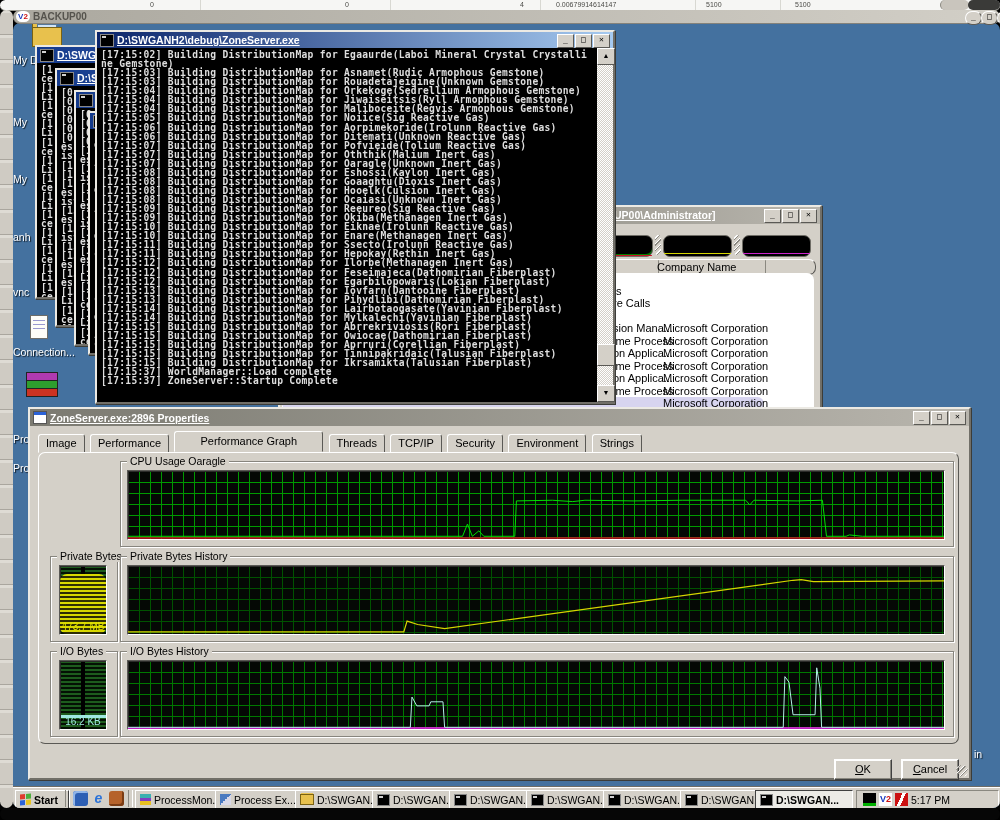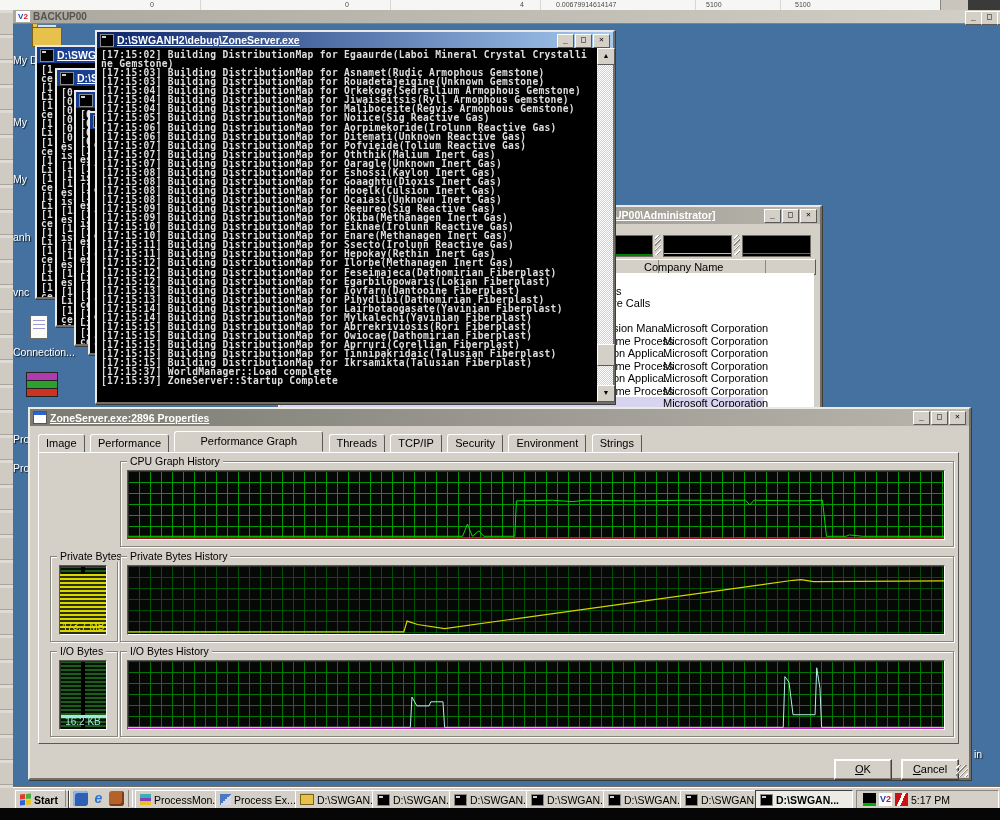--- a/index.html
+++ b/index.html
@@ -1,18 +1,18 @@
 <!DOCTYPE html>
 <html><head>
 <meta charset="utf-8">
 <style>
   html,body{margin:0;padding:0;}
   body{width:1000px;height:820px;position:relative;overflow:hidden;background:#000;
        font-family:"Liberation Sans",sans-serif;-webkit-font-smoothing:none;}
-  .abs{position:absolute;}
+  .abs{position:absolute;border-radius:7px;}
   
   #host-top{left:0;top:0;width:1000px;height:10px;background:#f6f6f4;border-bottom:1px solid #9b9a92;}
   .host-cell{position:absolute;top:1px;font-size:7px;color:#4a4a46;}
   .host-line{position:absolute;top:0;width:1px;height:10px;background:#d8d8d2;}
   #host-left{left:0;top:10px;width:13px;height:798px;background:#cfcbc3;
     background-image:repeating-linear-gradient(180deg,#dedbd4 0 3px,#cfcbc3 3px 24px,#aaa69e 24px 25px);}
   #bottom-strip{left:0;top:808px;width:1000px;height:12px;background:#060606;}
   
   .win{position:absolute;background:#d4d0c8;border:2px solid;border-color:#eceae4 #716f68 #716f68 #eceae4;
        box-shadow:1px 1px 0 #3c3c38;}
@@ -345,21 +345,21 @@
   <div class="abs" style="left:383px;top:28px;width:67px;height:20px;background:#000;border:1px solid #6f6d66">
     <i class="abs" style="left:0;bottom:2px;width:100%;height:1px;background:#d6d600"></i>
   </div>
   <i class="abs grip" style="left:454px;top:28px;width:6px;height:20px"></i>
   <div class="abs" style="left:462px;top:28px;width:67px;height:20px;background:#000;border:1px solid #6f6d66">
     <i class="abs" style="left:0;bottom:2px;width:100%;height:1px;background:#cc22cc"></i>
   </div>
 
   <div class="abs" style="left:2px;top:52px;width:532px;height:14px;background:#d4d0c8;border:1px solid;border-color:#fff #5a5955 #5a5955 #fff">
     <i class="abs" style="left:375px;top:0;width:1px;height:14px;background:#8a8880"></i>
-    <span class="abs" style="left:361px;top:1px;font-size:11px">Company Name</span>
+    <span class="abs" style="left:374px;top:1px;font-size:11px">Company Name</span>
     <i class="abs" style="left:482px;top:0;width:1px;height:14px;background:#8a8880"></i>
   </div>
 
   <div class="abs" style="left:2px;top:66px;width:532px;height:298px;background:#fff;overflow:hidden">
     <span class="pxrow" style="left:331px;top:12px">ts</span>
     <span class="pxrow" style="left:331px;top:24px">re Calls</span>
     <span class="pxrow" style="left:331px;top:49px">sion Mana...</span>
     <span class="pxrow" style="left:381px;top:49px">Microsoft Corporation</span>
     <span class="pxrow" style="left:331px;top:62px">ime Process</span>
     <span class="pxrow" style="left:381px;top:62px">Microsoft Corporation</span>
@@ -449,21 +449,21 @@
     <span class="tab">Threads</span>
     <span class="tab">TCP/IP</span>
     <span class="tab">Security</span>
     <span class="tab">Environment</span>
     <span class="tab">Strings</span>
   </div>
 
   <div class="abs" style="left:8px;top:43px;width:919px;height:290px;border:1px solid;border-color:#fff #5a5955 #5a5955 #fff"></div>
 
   <div class="groupbox" style="left:90px;top:52px;width:832px;height:84px">
-    <span class="gblabel">CPU Graph History</span>
+    <span class="gblabel">CPU Usage Oaragle</span>
     <div class="graph sunken grid-cpu" style="left:6px;top:8px;width:816px;height:68px">
       <svg viewBox="0 0 1000 100" preserveAspectRatio="none">
         <polyline fill="none" stroke="#cc1122" stroke-width="1.5" vector-effect="non-scaling-stroke" points="0,98.5 1000,98.5"></polyline>
         <polyline fill="none" stroke="#00e000" stroke-width="1" vector-effect="non-scaling-stroke" points="0,96 410,96 416,78 422,96 430,88 436,96 474,96 476,44 520,43 545,45 560,43 620,44 680,43 757,43 762,50 767,43 820,44 851,43 856,96 880,96 884,94 900,96 1000,96"></polyline>
       </svg>
     </div>
   </div>
 
   <div class="groupbox" style="left:20px;top:147px;width:66px;height:84px">
     <span class="gblabel">Private Bytes</span>

